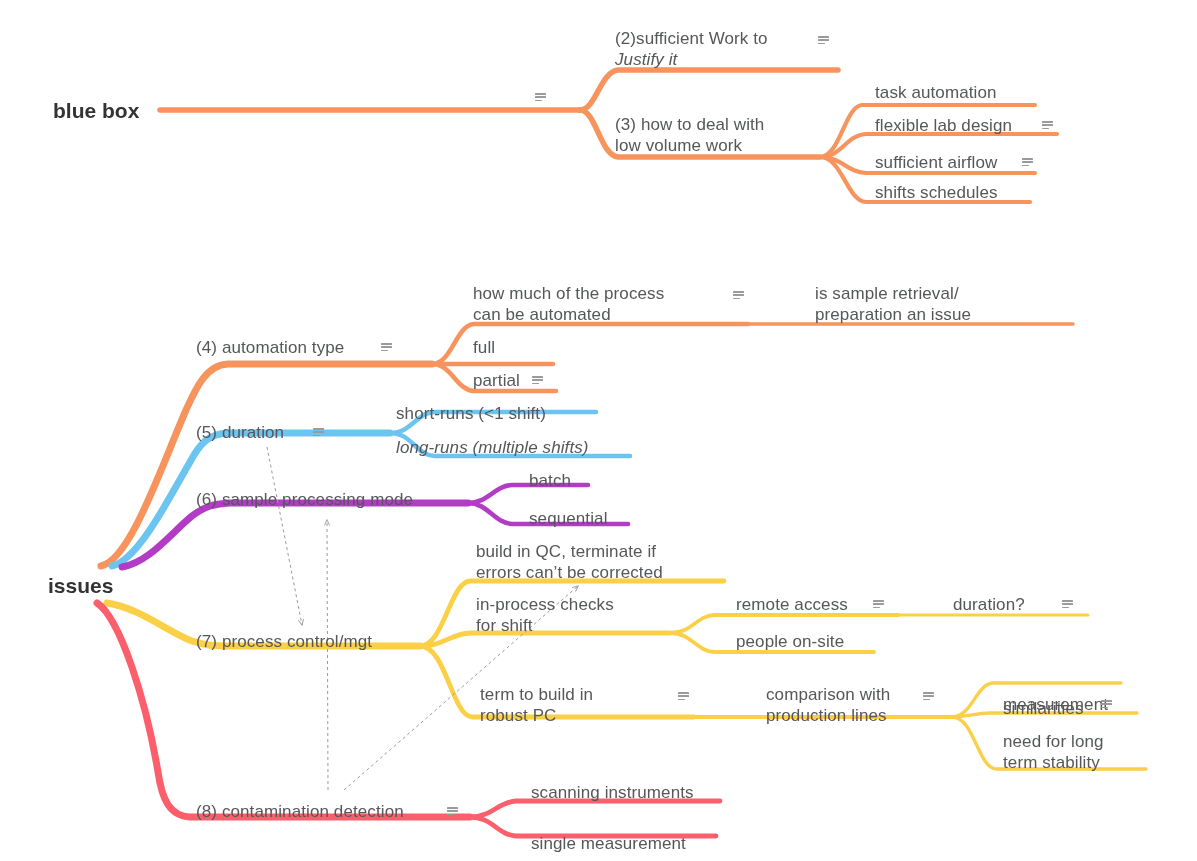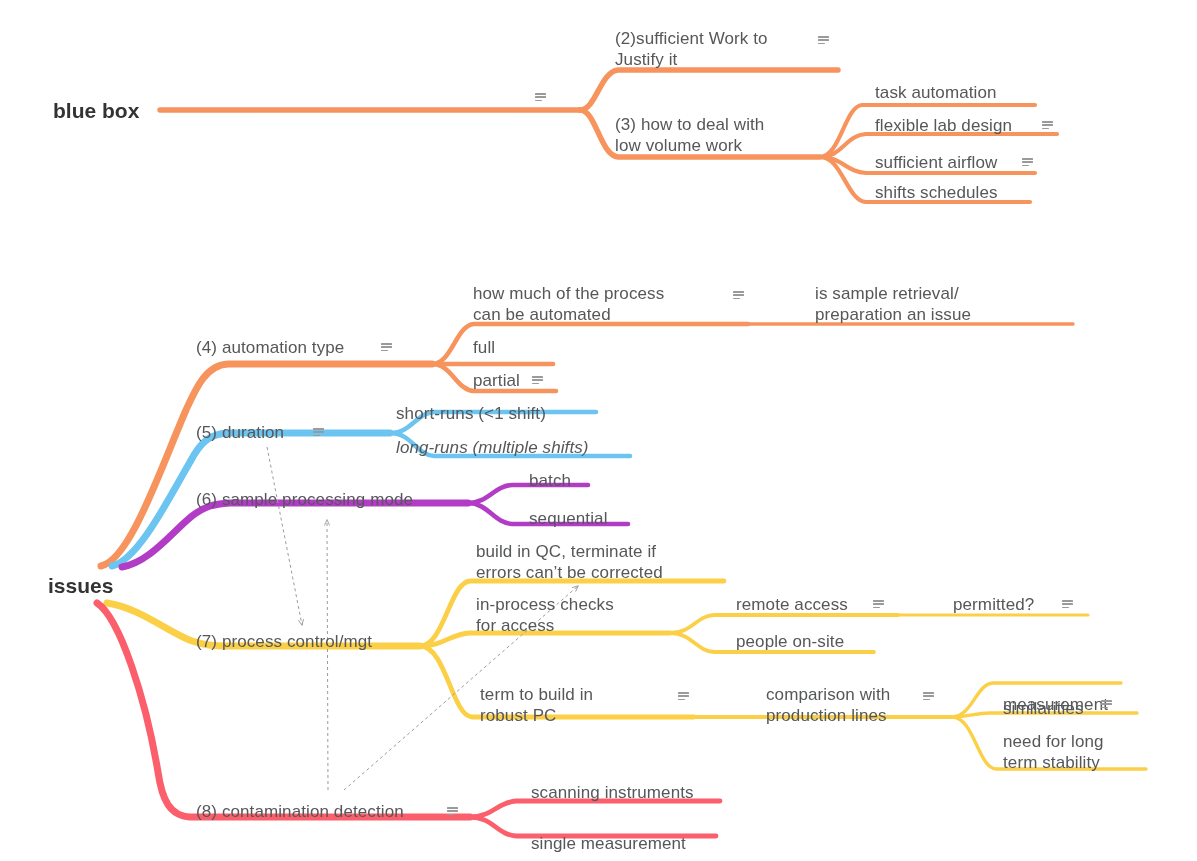--- a/index.html
+++ b/index.html
@@ -119,21 +119,21 @@
   <div class="root" style="left:53px; top:100px;">blue box</div>
   <div class="root" style="left:48px; top:575px;">issues</div>
 
   <span class="note-icon" style="left:535px; top:93px;">
       <i></i>
       <i></i>
       <i></i>
     </span>
 
   <div class="node" style="left:615px; top:28px;">(2)sufficient Work to</div>
-  <div class="node" style="left:615px; top:49px;">Justify it</div>
+  <div class="node" style="left:615px; top:49px;font-style:italic;">Justify it</div>
   <span class="note-icon" style="left:818px; top:36px;">
       <i></i>
       <i></i>
       <i></i>
     </span>
 
   <div class="node" style="left:615px; top:114px;">(3) how to deal with</div>
   <div class="node" style="left:615px; top:135px;">low volume work</div>
 
   <div class="node" style="left:875px; top:82px;">task automation</div>
@@ -191,29 +191,29 @@
 
   <div class="node" style="left:529px; top:470px;">batch</div>
   <div class="node" style="left:529px; top:508px;">sequential</div>
 
   <div class="node" style="left:196px; top:631px;">(7) process control/mgt</div>
 
   <div class="node" style="left:476px; top:541px;">build in QC, terminate if</div>
   <div class="node" style="left:476px; top:562px;">errors can’t be corrected</div>
 
   <div class="node" style="left:476px; top:594px;">in-process checks</div>
-  <div class="node" style="left:476px; top:615px;">for access</div>
+  <div class="node" style="left:476px; top:615px;">for shift</div>
 
   <div class="node" style="left:736px; top:594px;">remote access</div>
   <span class="note-icon" style="left:873px; top:600px;">
       <i></i>
       <i></i>
       <i></i>
     </span>
-  <div class="node" style="left:953px; top:594px;">permitted?</div>
+  <div class="node" style="left:953px; top:594px;">duration?</div>
   <span class="note-icon" style="left:1062px; top:600px;">
       <i></i>
       <i></i>
       <i></i>
     </span>
 
   <div class="node" style="left:736px; top:631px;">people on-site</div>
 
   <div class="node" style="left:480px; top:684px;">term to build in</div>
   <div class="node" style="left:480px; top:705px;">robust PC</div>

